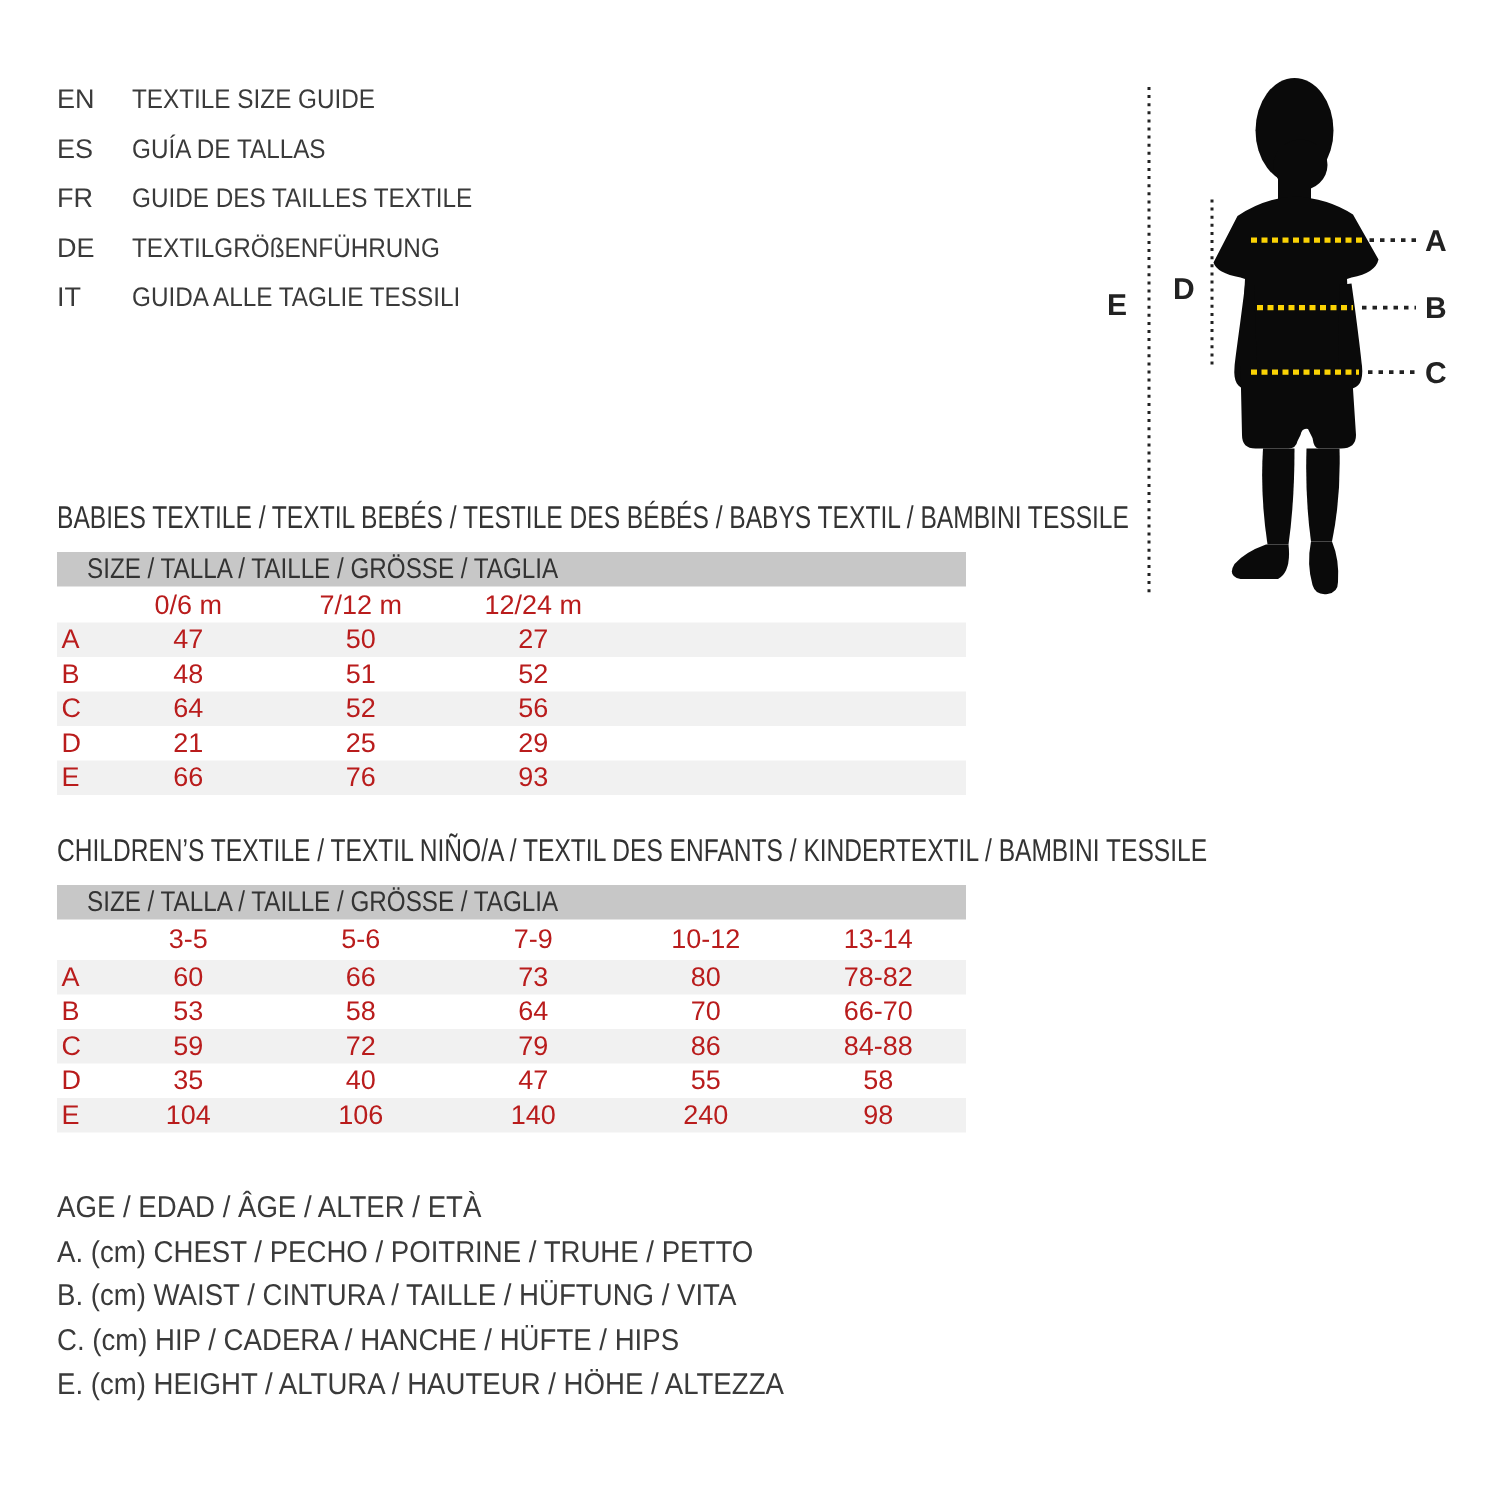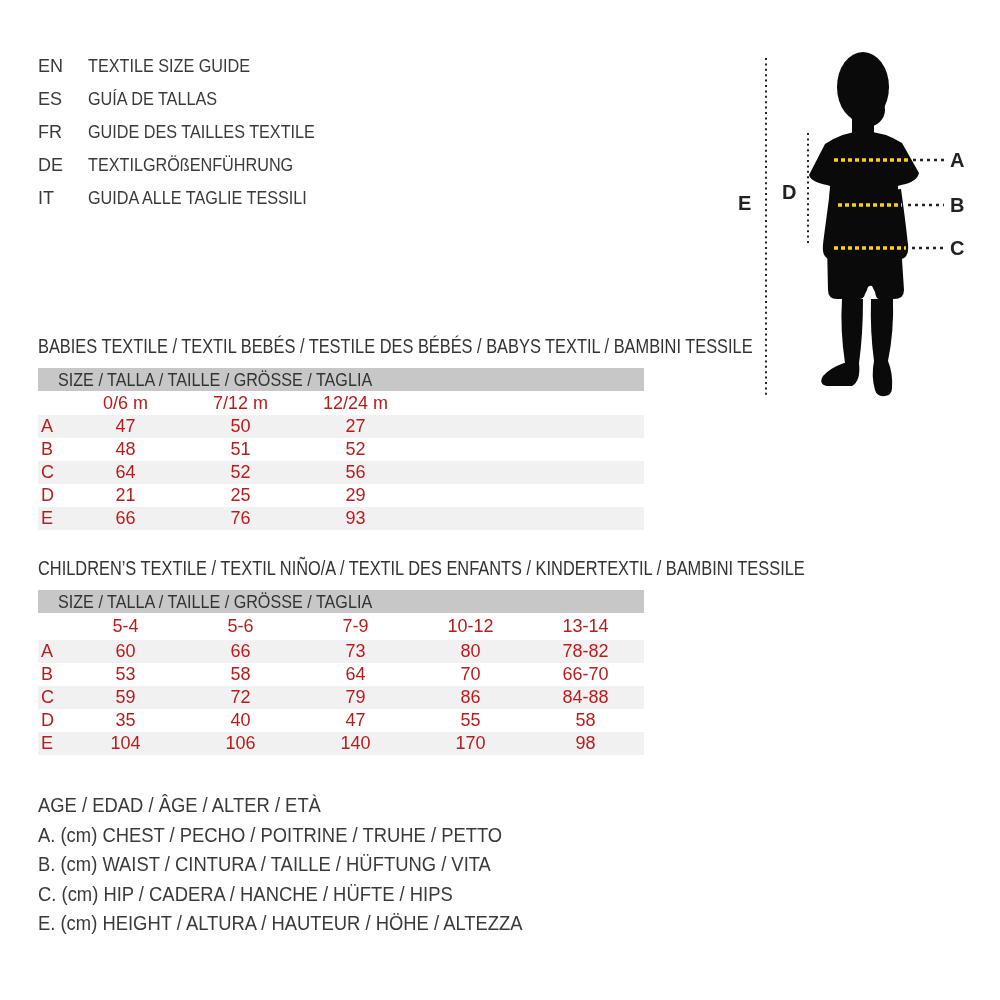--- a/index.html
+++ b/index.html
@@ -161,21 +161,21 @@
   </div>
 
   <div id="children-section" class="section">
     <div class="section-heading">
       <span class="cond sx78">CHILDREN’S TEXTILE / TEXTIL NIÑO/A / TEXTIL DES ENFANTS / KINDERTEXTIL / BAMBINI TESSILE</span>
     </div>
     <div class="size-band">
       <span class="cond sx85">SIZE / TALLA / TAILLE / GRÖSSE / TAGLIA</span>
     </div>
     <div id="children-cols" class="cols-row">
-        <div class="cell col-head" style="grid-column: 2;">5-4</div>
+        <div class="cell col-head" style="grid-column: 2;">3-5</div>
         <div class="cell col-head" style="grid-column: 3;">5-6</div>
         <div class="cell col-head" style="grid-column: 4;">7-9</div>
         <div class="cell col-head" style="grid-column: 5;">10-12</div>
         <div class="cell col-head" style="grid-column: 6;">13-14</div>
       </div>
     <div id="children-body" class="tbody">
         <div class="trow stripe">
           <div class="cell row-label">A</div>
           <div class="cell val">60</div>
           <div class="cell val">66</div>
@@ -205,21 +205,21 @@
           <div class="cell val">40</div>
           <div class="cell val">47</div>
           <div class="cell val">55</div>
           <div class="cell val">58</div>
         </div>
         <div class="trow stripe">
           <div class="cell row-label">E</div>
           <div class="cell val">104</div>
           <div class="cell val">106</div>
           <div class="cell val">140</div>
-          <div class="cell val">170</div>
+          <div class="cell val">240</div>
           <div class="cell val">98</div>
         </div>
       </div>
   </div>
 
   <div id="legend-block">
       <div class="legend-line"><span class="cond sx92">AGE / EDAD / ÂGE / ALTER / ETÀ</span></div>
       <div class="legend-line"><span class="cond sx92">A. (cm) CHEST / PECHO / POITRINE / TRUHE / PETTO</span></div>
       <div class="legend-line"><span class="cond sx92">B. (cm) WAIST / CINTURA / TAILLE / HÜFTUNG / VITA</span></div>
       <div class="legend-line"><span class="cond sx92">C. (cm) HIP / CADERA / HANCHE / HÜFTE / HIPS</span></div>

